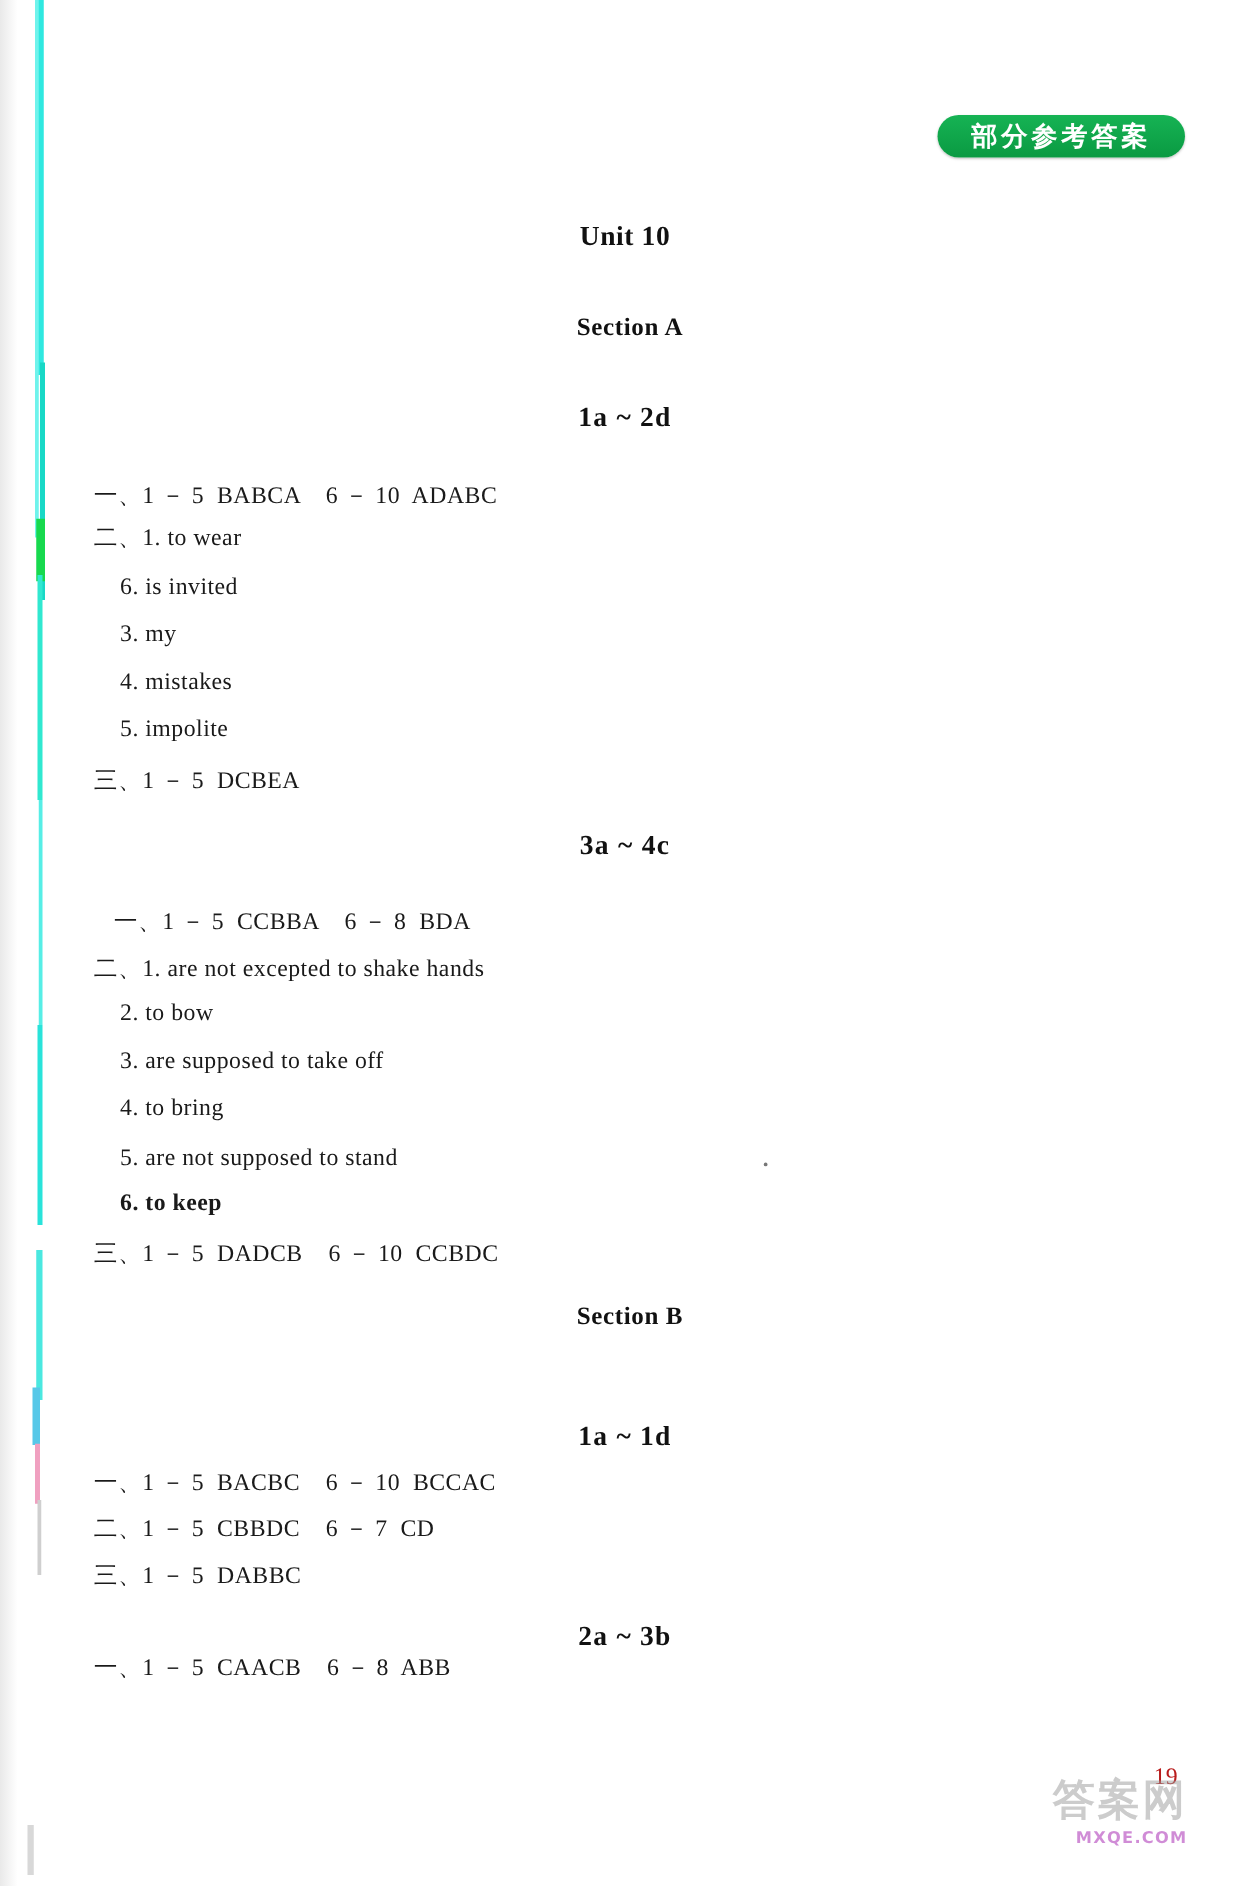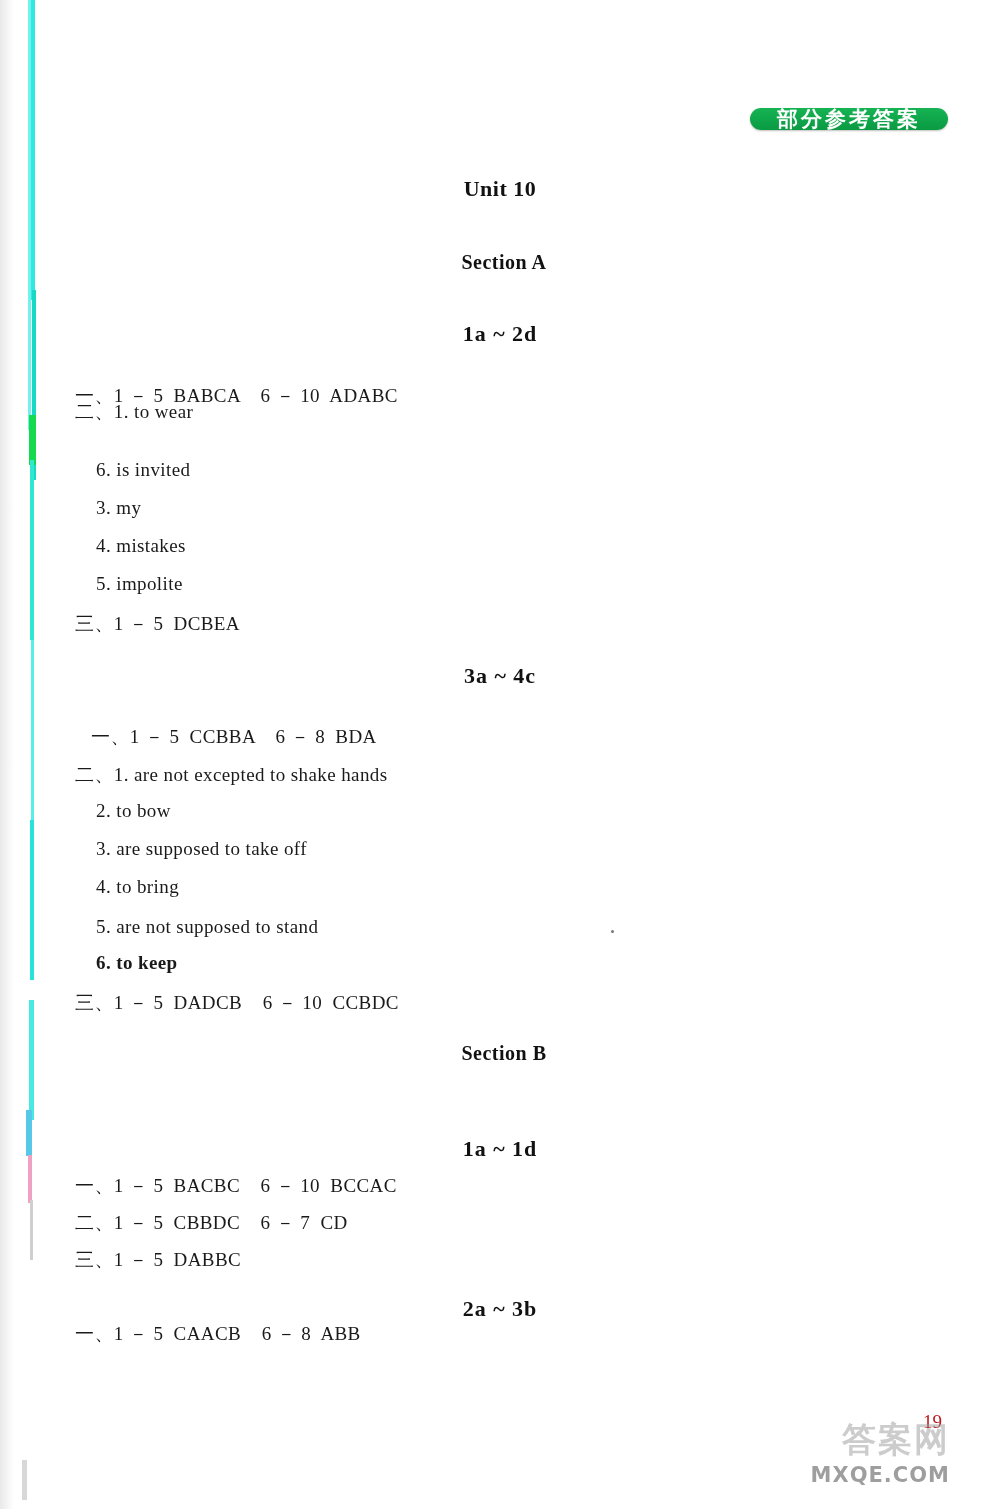--- a/index.html
+++ b/index.html
@@ -33,23 +33,23 @@
     position: absolute;
     left: 0; top: 0;
     width: 14px; height: 1509px;
     background: linear-gradient(to right, #e9e9e9, #ffffff);
   }
 
   
   .header-badge {
     position: absolute;
     right: 52px;
-    top: 108px;
+    top: 92px;
     width: 198px;
-    height: 22px;
+    height: 34px;
     border-radius: 18px;
     background: #0fa64b;
     background: linear-gradient(to bottom, #16b354 0%, #0a9a42 100%);
     box-shadow: 0 1px 2px rgba(0,0,0,0.25);
   }
   .header-badge .badge-text {
     position: absolute;
     left: 0; right: 0; top: 50%;
     transform: translateY(-50%);
     text-align: center;
@@ -143,23 +143,23 @@
     font-weight: bold;
     color: #9a9a9a;
     letter-spacing: 2px;
     white-space: nowrap;
   }
   .wm-en {
     position: absolute;
     right: 6px;
     top: 46px;
     font-family: "DejaVu Sans", sans-serif;
-    font-size: 21px;
-    font-weight: bold;
-    color: #404040;
+    font-size: 13px;
+    font-weight: bold;
+    color: #a21caf;
     letter-spacing: 1px;
     white-space: nowrap;
     margin-left: 20px;
   }
 </style>
 </head>
 <body>
 
 <div class="scan-edge">
   <div class="page-shadow-left"></div>
@@ -183,21 +183,21 @@
 
 <div class="content">
 
   <div class="unit-title" style="top:176px;">Unit 10</div>
 
   <div class="section-title" style="top:251px;">Section A</div>
 
   <div class="sub-title" style="top:321px;">1a ~ 2d</div>
 
   <div class="ans-line" style="top:383px;">一、1 － 5  BABCA    6 － 10  ADABC</div>
-  <div class="ans-line" style="top:399px;">二、1. to wear</div>
+  <div class="ans-line" style="top:417px;">二、1. to wear</div>
   <div class="ans-line indent" style="top:459px;">6. is invited</div>
   <div class="ans-line indent" style="top:497px;">3. my</div>
   <div class="ans-line indent" style="top:535px;">4. mistakes</div>
   <div class="ans-line indent" style="top:573px;">5. impolite</div>
   <div class="ans-line" style="top:611px;">三、1 － 5  DCBEA</div>
 
   <div class="sub-title" style="top:663px;">3a ~ 4c</div>
 
   <div class="ans-line" style="top:724px;margin-left:16px;">一、1 － 5  CCBBA    6 － 8  BDA</div>
   <div class="ans-line" style="top:762px;">二、1. are not excepted to shake hands</div>

